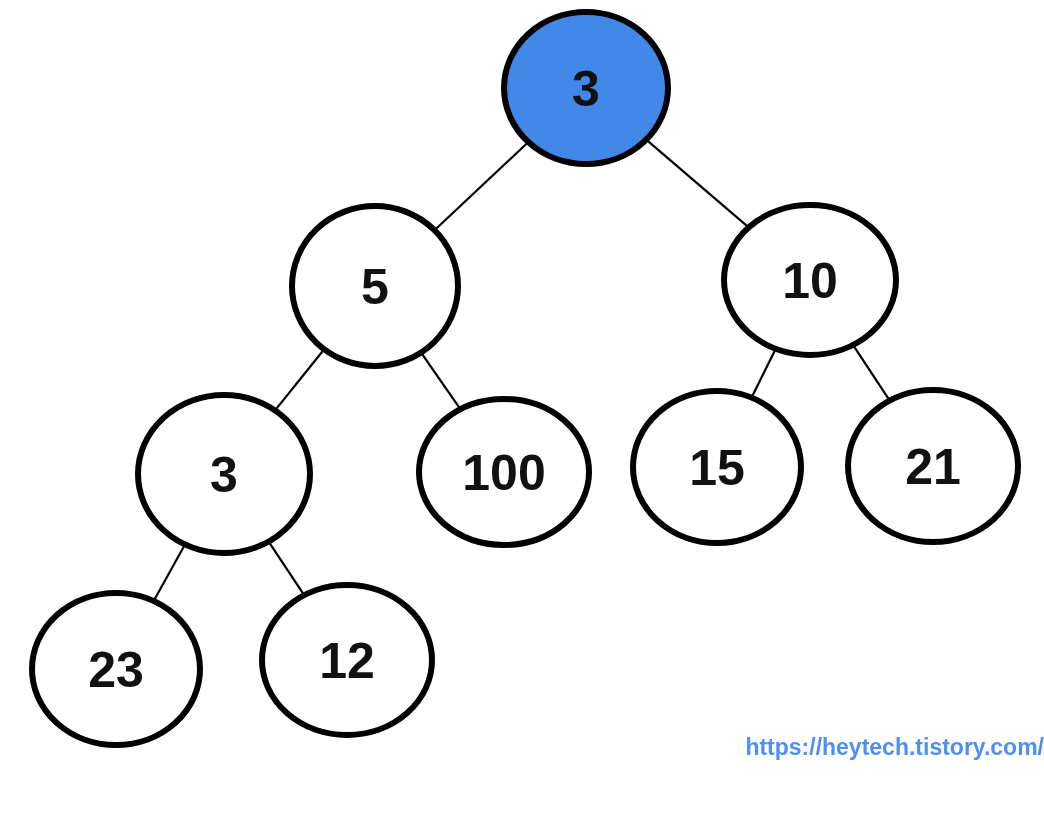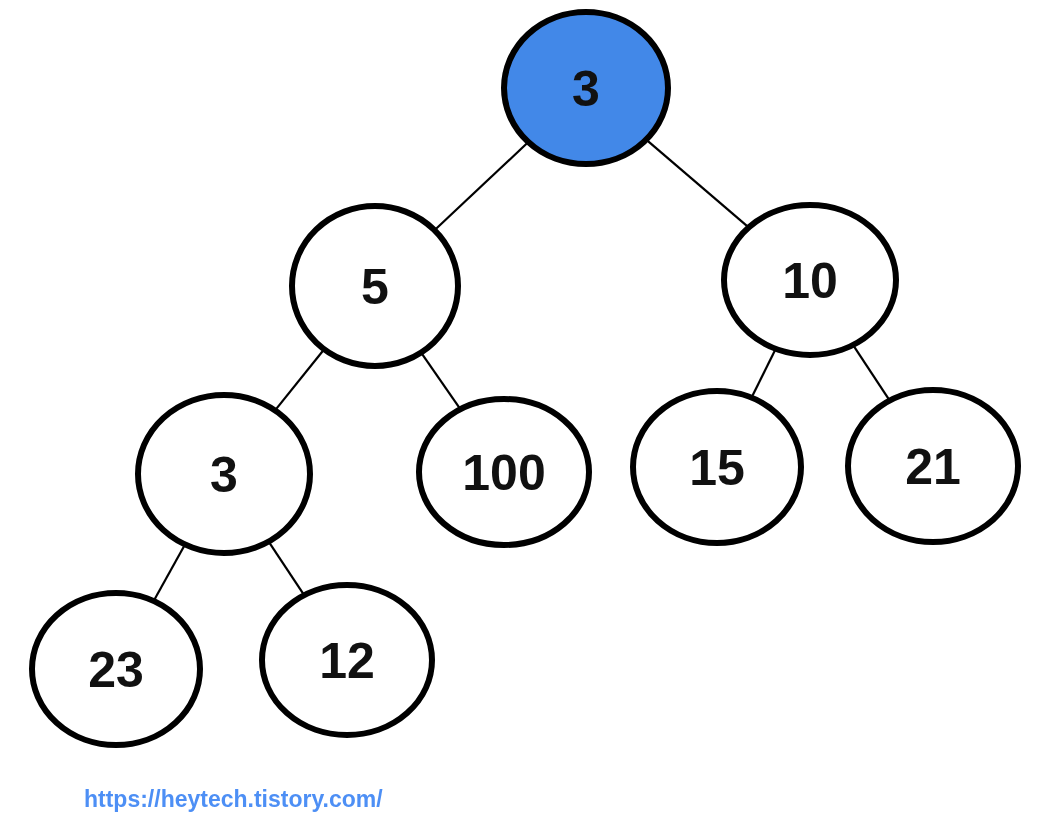--- a/index.html
+++ b/index.html
@@ -32,24 +32,24 @@
   .node-label {
     font-family: "Liberation Sans", sans-serif;
     font-weight: 700;
     font-size: 50px;
     fill: #111111;
     text-anchor: middle;
   }
   .footer-url {
     position: absolute;
     left: 0;
-    top: 786px;
+    top: 734px;
     width: 100%;
-    text-align: left;
-    padding-left: 84px;
+    text-align: right;
+    padding-left: 116px;
     box-sizing: border-box;
   }
   .footer-url a {
     font-family: "Liberation Sans", sans-serif;
     font-weight: 700;
     font-size: 23px;
     text-decoration: none;
   }
 </style>
 </head>

